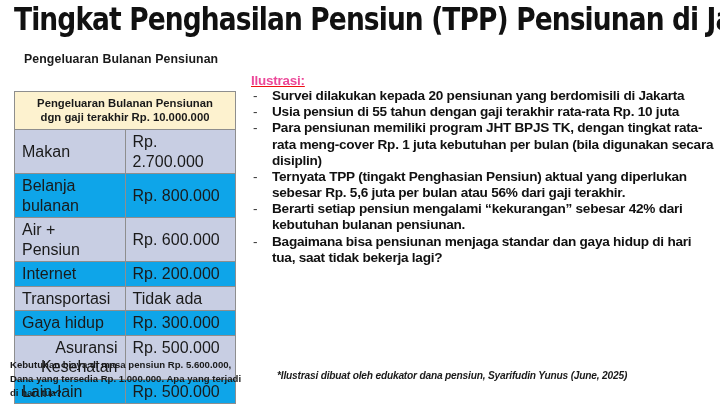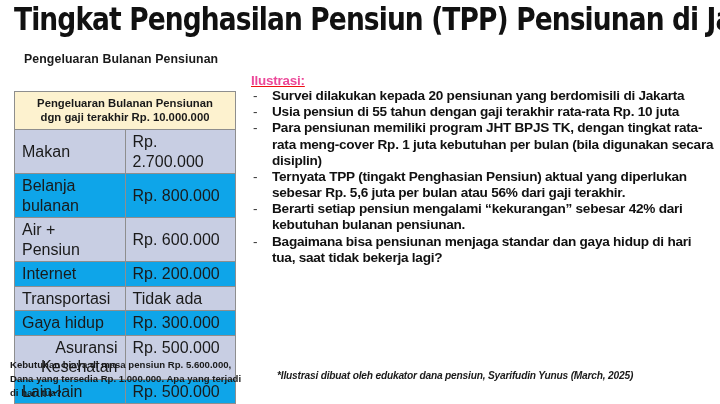--- a/index.html
+++ b/index.html
@@ -213,13 +213,13 @@
 
 <ul id="illustration-list">
   <li><span class="dash">-</span><span>Survei dilakukan kepada 20 pensiunan yang berdomisili di Jakarta</span></li>
   <li><span class="dash">-</span><span>Usia pensiun di 55 tahun dengan gaji terakhir rata-rata Rp. 10 juta</span></li>
   <li><span class="dash">-</span><span>Para pensiunan memiliki program JHT BPJS TK, dengan tingkat rata-rata meng-cover Rp. 1 juta kebutuhan per bulan (bila digunakan secara disiplin)</span></li>
   <li><span class="dash">-</span><span>Ternyata TPP (tingakt Penghasian Pensiun) aktual yang diperlukan sebesar Rp. 5,6 juta per bulan atau 56% dari gaji terakhir.</span></li>
   <li><span class="dash">-</span><span>Berarti setiap pensiun mengalami “kekurangan” sebesar 42% dari kebutuhan bulanan pensiunan.</span></li>
   <li><span class="dash">-</span><span>Bagaimana bisa pensiunan menjaga standar dan gaya hidup di hari tua, saat tidak bekerja lagi?</span></li>
 </ul>
 
-<div id="footnote">*Ilustrasi dibuat oleh edukator dana pensiun, Syarifudin Yunus (March, 2025)</div>
+<div id="footnote">*Ilustrasi dibuat oleh edukator dana pensiun, Syarifudin Yunus (June, 2025)</div>
 
 </body></html>

